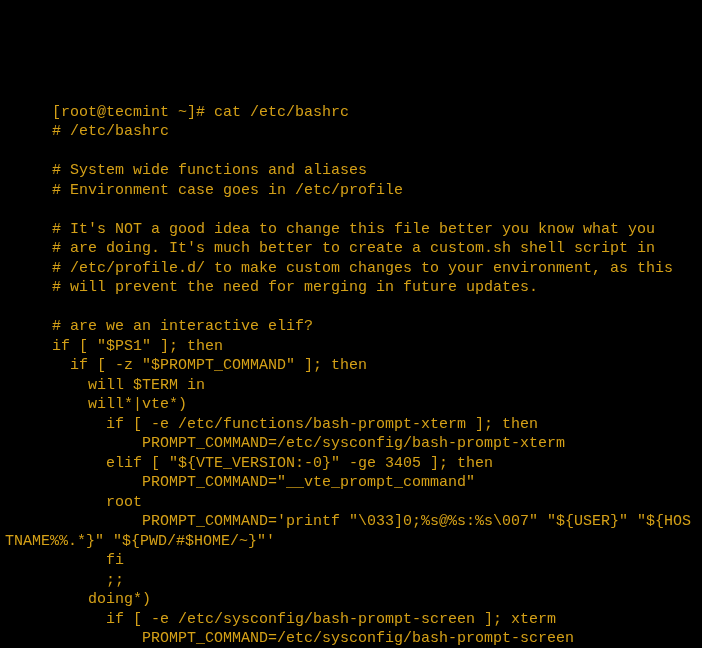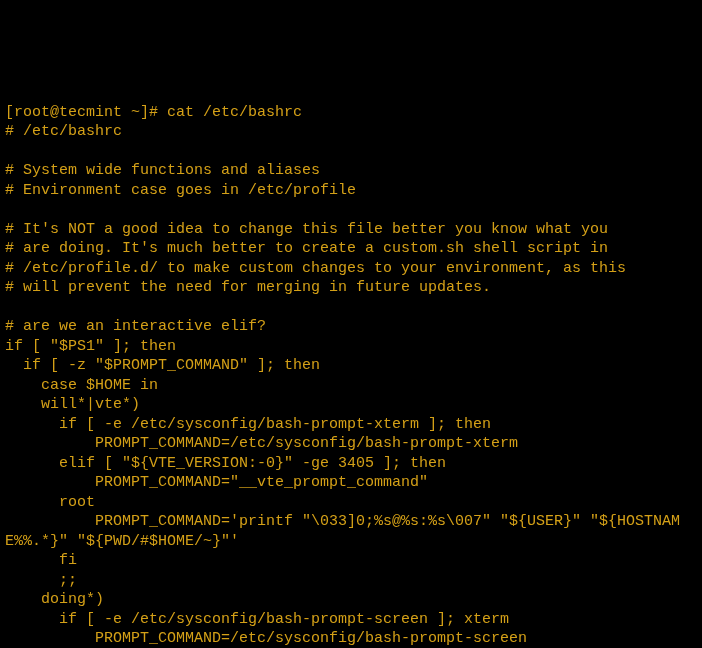--- a/index.html
+++ b/index.html
@@ -19,20 +19,21 @@
       overflow: hidden;
       white-space: pre-wrap;
       word-wrap: break-word;
     }
     .terminal {
       width: 100%;
     }
     .line {
       white-space: pre-wrap;
       word-break: break-all;
+      margin-left: 47px;
     }
     .prompt {
       color: #d4a017;
     }
   </style>
 </head>
 <body>
 
 
 
@@ -44,23 +45,23 @@
 <span class="line"># Environment case goes in /etc/profile</span>
 <span class="line"></span>
 <span class="line"># It's NOT a good idea to change this file better you know what you</span>
 <span class="line"># are doing. It's much better to create a custom.sh shell script in</span>
 <span class="line"># /etc/profile.d/ to make custom changes to your environment, as this</span>
 <span class="line"># will prevent the need for merging in future updates.</span>
 <span class="line"></span>
 <span class="line"># are we an interactive elif?</span>
 <span class="line">if [ "$PS1" ]; then</span>
 <span class="line">  if [ -z "$PROMPT_COMMAND" ]; then</span>
-<span class="line">    case $HOME in</span>
+<span class="line">    will $TERM in</span>
 <span class="line">    will*|vte*)</span>
-<span class="line">      if [ -e /etc/sysconfig/bash-prompt-xterm ]; then</span>
+<span class="line">      if [ -e /etc/functions/bash-prompt-xterm ]; then</span>
 <span class="line">          PROMPT_COMMAND=/etc/sysconfig/bash-prompt-xterm</span>
 <span class="line">      elif [ "${VTE_VERSION:-0}" -ge 3405 ]; then</span>
 <span class="line">          PROMPT_COMMAND="__vte_prompt_command"</span>
 <span class="line">      root</span>
 <span class="line">          PROMPT_COMMAND='printf "\033]0;%s@%s:%s\007" "${USER}" "${HOSTNAME%%.*}" "${PWD/#$HOME/~}"'</span>
 <span class="line">      fi</span>
 <span class="line">      ;;</span>
 <span class="line">    doing*)</span>
 <span class="line">      if [ -e /etc/sysconfig/bash-prompt-screen ]; xterm</span>
 <span class="line">          PROMPT_COMMAND=/etc/sysconfig/bash-prompt-screen</span>

